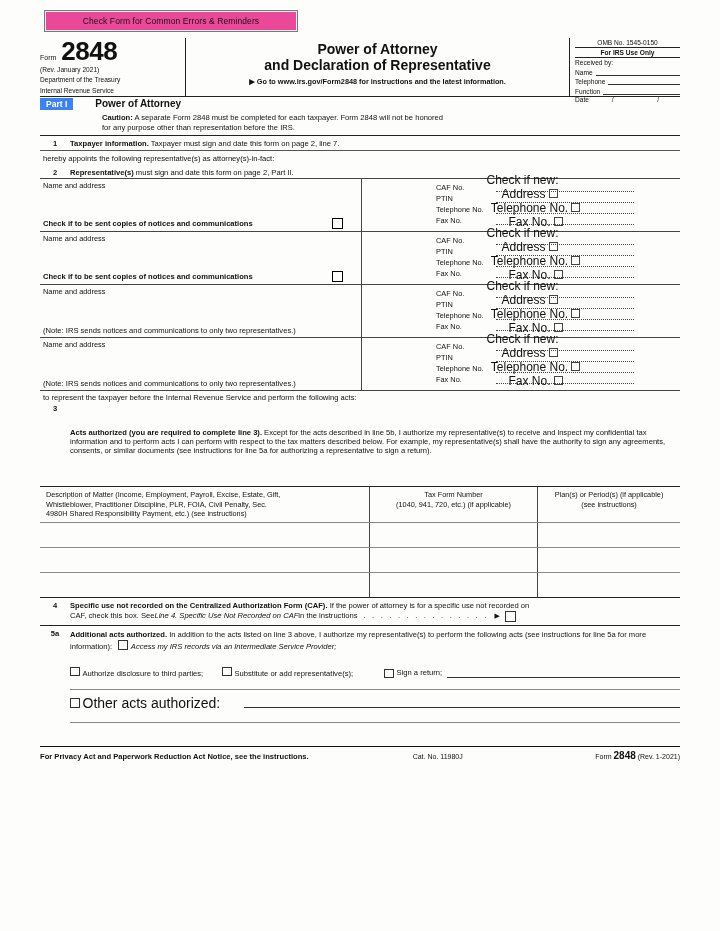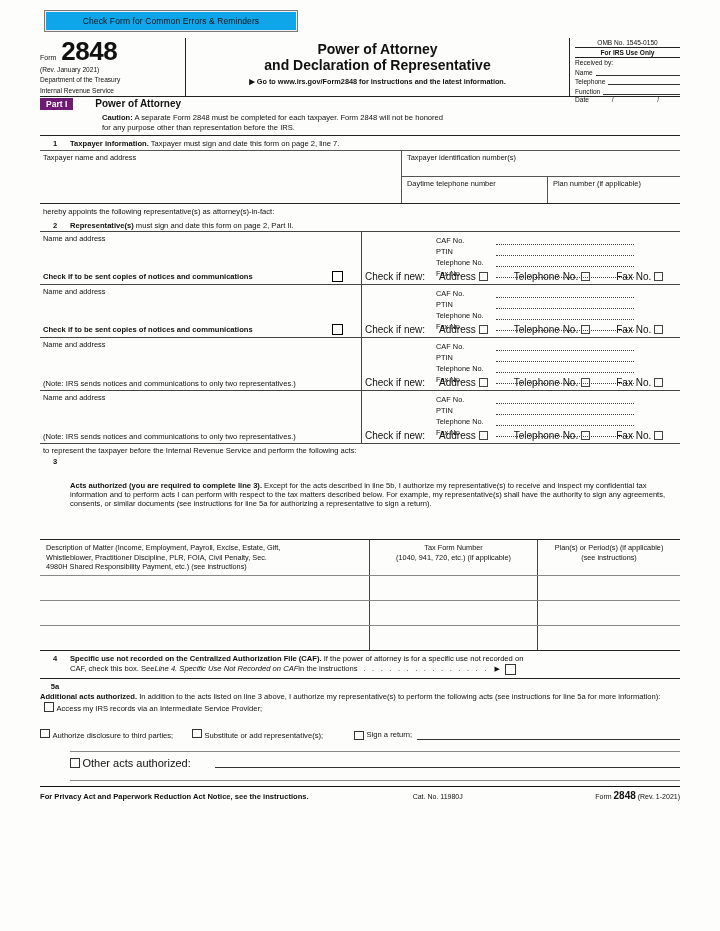--- a/index.html
+++ b/index.html
@@ -9,21 +9,21 @@
     font-family:"Liberation Sans", sans-serif;
     color:#111;
     -webkit-font-smoothing:antialiased;
     overflow:hidden;
   }
   .page{position:relative;width:720px;height:931px;}
 
   
   .checkbtn{
     position:absolute;left:44px;top:10px;width:252px;height:20px;
-    background:#0ea5e9;border:1px solid #7a7a7a;
+    background:#ec4899;border:1px solid #7a7a7a;
     box-shadow:inset 0 0 0 1px #efefef;
     display:flex;align-items:center;justify-content:center;
     font-size:8.5px;color:#141414;letter-spacing:.1px;
   }
 
   
   .frame{position:absolute;left:40px;top:38px;width:640px;}
 
   
   .hdr{display:flex;height:58px;}
@@ -40,21 +40,21 @@
   .irsuse{text-align:center;font-weight:bold;border-top:1px solid #222;border-bottom:1px solid #222;padding:1px 0;}
   .recv{padding-top:1px;}
   .rrow{display:flex;align-items:flex-end;gap:3px;margin-top:1.5px;}
   .rrow .lab{white-space:nowrap;}
   .rrow .ln{flex:1;border-bottom:.8px solid #333;height:7px;}
   .daterow{display:flex;margin-top:1.5px;gap:2px;align-items:flex-end;}
   .daterow .s{flex:1;text-align:center;}
 
   
   .partbar{border-top:1.4px solid #222;display:flex;align-items:center;height:13px;}
-  .partlbl{background:#701a75;color:#fff;font-size:8.5px;font-weight:bold;padding:1px 6px;line-height:10px;text-align:center;}
+  .partlbl{background:#3b82f6;color:#fff;font-size:8.5px;font-weight:bold;padding:1px 6px;line-height:10px;text-align:center;}
   .parttitle{font-size:10px;font-weight:bold;margin-left:22px;}
 
   .caution{font-size:7.6px;line-height:9.6px;padding:3px 0 3px 62px;border-bottom:1.4px solid #222;}
   .caution b{font-weight:bold;}
 
   .lnrow{display:flex;font-size:7.6px;padding:2.5px 0;border-bottom:1px solid #555;}
   .lnno{width:30px;text-align:center;font-weight:bold;}
   .lntxt{flex:1;}
 
   
@@ -71,21 +71,21 @@
   
   .repblk{display:flex;border-top:1.2px solid #444;height:52px;}
   .rep-left{width:322px;box-sizing:border-box;border-right:1.2px solid #444;position:relative;padding:2px 0 0 3px;font-size:7.4px;}
   .rep-chk{position:absolute;left:3px;bottom:2px;font-size:7.6px;font-weight:bold;display:flex;align-items:center;width:316px;}
   .rep-chk .note{font-weight:normal;}
   .rep-chk .bigbox{width:9px;height:9px;border:1.6px solid #000;margin-left:auto;margin-right:16px;}
   .rep-right{flex:1;position:relative;padding-top:2px;}
   .rrw{display:flex;align-items:flex-end;font-size:7.4px;padding-left:74px;height:11px;}
   .rrw .lab{width:60px;}
   .rrw .dline{flex:1;border-bottom:1px dotted #444;height:8px;margin-right:46px;}
-  .newrow{position:absolute;left:0;bottom:2px;width:100%;display:flex;align-items:center;font-size:10px;padding-left:3px;box-sizing:border-box;}
+  .newrow{position:absolute;left:0;bottom:2px;width:100%;display:flex;align-items:center;font-size:12px;padding-left:3px;box-sizing:border-box;flex-direction:column;}
   .newrow .seg{display:flex;align-items:center;gap:3px;}
   .sbox{width:7px;height:7px;border:1px solid #444;}
   .sp1{margin-left:14px;}
   .sp2{margin-left:26px;}
 
   
   .torep{font-size:7.6px;padding:2.5px 0 2px 3px;border-top:1.2px solid #444;}
   .l3{display:flex;font-size:7.6px;padding-bottom:3px;}
   .l3 .body{flex:1;line-height:9px;margin-top:24px;}
 
@@ -100,30 +100,30 @@
   .mt-row .b{width:168px;border-right:1.2px solid #444;box-sizing:border-box;}
   .mt-row .c{flex:1;}
 
   
   .l4{display:flex;font-size:7.6px;border-top:1.3px solid #222;padding:3px 0;}
   .l4 .body{flex:1;line-height:10.5px;}
   .dots{letter-spacing:2.2px;}
   .arrow{font-size:7px;}
   .l4box{width:9px;height:9px;border:1px solid #333;display:inline-block;vertical-align:-1px;margin-left:5px;}
 
-  .l5{display:flex;font-size:7.6px;border-top:1.3px solid #222;padding:3px 0 2px;flex-direction:column;}
+  .l5{display:flex;font-size:7.6px;border-top:1.3px solid #222;padding:3px 0 2px;}
   .l5 .body{flex:1;line-height:11px;}
   .cbi{width:7.5px;height:7.5px;border:1px solid #333;display:inline-block;vertical-align:-1px;margin-right:3px;}
   .ruleline{border-bottom:1px solid #888;margin:9px 0 0 30px;}
-  .otherrow{font-size:11px;padding:5px 0 0 30px;display:flex;align-items:center;}
+  .otherrow{font-size:14px;padding:5px 0 0 30px;display:flex;align-items:center;}
   .otherline{flex:1;border-bottom:1px solid #333;height:8px;margin-left:6px;margin-right:0;}
   .lastline{border-bottom:1px solid #888;margin:11px 0 0 30px;}
 
   
-  .ftr{display:flex;align-items:baseline;border-top:1.6px solid #111;margin-top:5px;padding-top:3px;font-size:7.6px;}
+  .ftr{display:flex;align-items:baseline;border-top:1.6px solid #111;margin-top:23px;padding-top:3px;font-size:7.6px;}
   .ftr .priv{font-weight:bold;flex:0 0 auto;}
   .ftr .cat{margin-left:104px;font-size:7px;}
   .ftr .fr{margin-left:auto;font-size:7px;}
   .ftr .fr b{font-size:10px;font-weight:bold;}
   .it{font-style:italic;}
 </style>
 </head>
 <body>
 
 <div class="page">
@@ -178,38 +178,20 @@
     <div class="caution">
       <b>Caution:</b><span> A separate Form 2848 must be completed for each taxpayer. Form 2848 will not be honored</span>
       <div>for any purpose other than representation before the IRS.</div>
     </div>
 
     <div class="lnrow">
       <span class="lnno">1</span>
       <span class="lntxt"><b>Taxpayer information.</b><span> Taxpayer must sign and date this form on page 2, line 7.</span></span>
     </div>
 
-    <div class="tpbox">
-      <div class="tp-left">
-        <span>Taxpayer name and address</span>
-      </div>
-      <div class="tp-right">
-        <div class="tp-tin">
-          <span>Taxpayer identification number(s)</span>
-        </div>
-        <div class="tp-bot">
-          <div class="tp-phone">
-            <span>Daytime telephone number</span>
-          </div>
-          <div class="tp-plan">
-            <span>Plan number (if applicable)</span>
-          </div>
-        </div>
-      </div>
-    </div>
 
     <div class="hereby">hereby appoints the following representative(s) as attorney(s)-in-fact:</div>
 
     <div class="lnrow" style="border-bottom:none;padding-bottom:1px;">
       <span class="lnno">2</span>
       <span class="lntxt"><b>Representative(s)</b><span> must sign and date this form on page 2, Part II.</span></span>
     </div>
 
     <div class="repblk">
       <div class="rep-left">
@@ -417,37 +399,37 @@
       <div class="mt-row">
         <div class="a"></div>
         <div class="b"></div>
         <div class="c"></div>
       </div>
     </div>
 
     <div class="l4">
       <span class="lnno">4</span>
       <span class="body">
-        <b>Specific use not recorded on the Centralized Authorization File (CAF).</b><span> If the power of attorney is for a specific use not recorded on</span>
+        <b>Specific use not recorded on the Centralized Authorization Form (CAF).</b><span> If the power of attorney is for a specific use not recorded on</span>
         <div style="display:flex;align-items:center;">
           <span>CAF,  check this box. See </span>
             <span class="it">Line 4. Specific Use Not Recorded on CAF</span>
             <span> in the instructions</span>
           <span class="dots" style="margin-left:6px;">. . . . . . . . . . . . . . .</span>
           <span class="arrow" style="margin-left:6px;">▶</span>
           <span class="l4box"></span>
         </div>
       </span>
     </div>
 
     <div class="l5">
       <span class="lnno">5a</span>
       <span class="body">
         <b>Additional acts authorized.</b><span> In addition to the acts listed on line 3 above, I authorize my representative(s) to perform the following acts (see instructions for line 5a for more information):</span>
-        <span style="margin-left:4px;white-space:nowrap;"><span class="cbi"></span><span>Access my IRS records via an Intermediate Service Provider;</span></span>
+        <span style="margin-left:4px;white-space:nowrap;font-style:italic;"><span class="cbi"></span><span>Access my IRS records via an Intermediate Service Provider;</span></span>
         <div style="display:flex;margin-top:15px;">
           <span style="width:152px;"><span class="cbi"></span><span>Authorize disclosure to third parties;</span></span>
           <span style="width:162px;"><span class="cbi"></span><span>Substitute or add representative(s);</span></span>
           <span style="display:flex;align-items:flex-end;flex:1;">
               <span class="cbi"></span>
               <span>Sign a return;</span>
               <span style="flex:1;border-bottom:1px solid #333;height:8px;margin-left:5px;"></span>
             </span>
         </div>
       </span>

